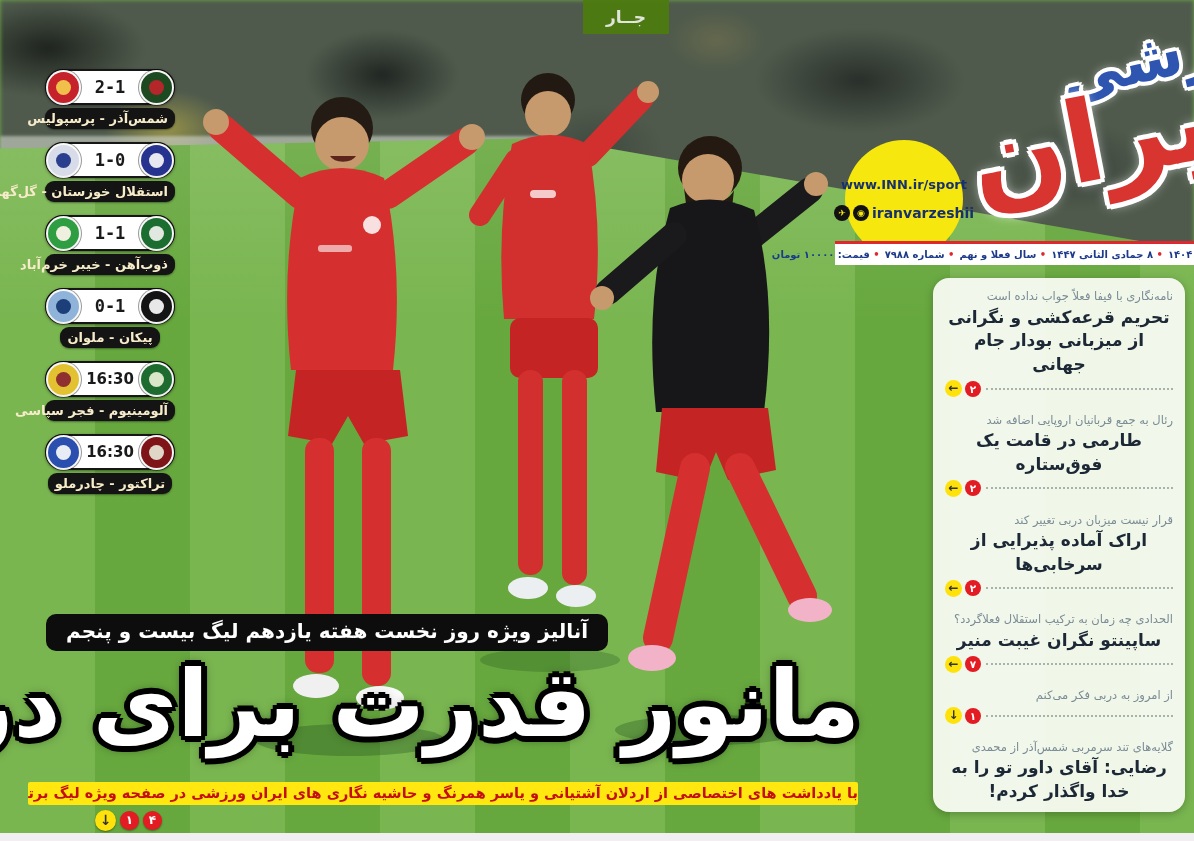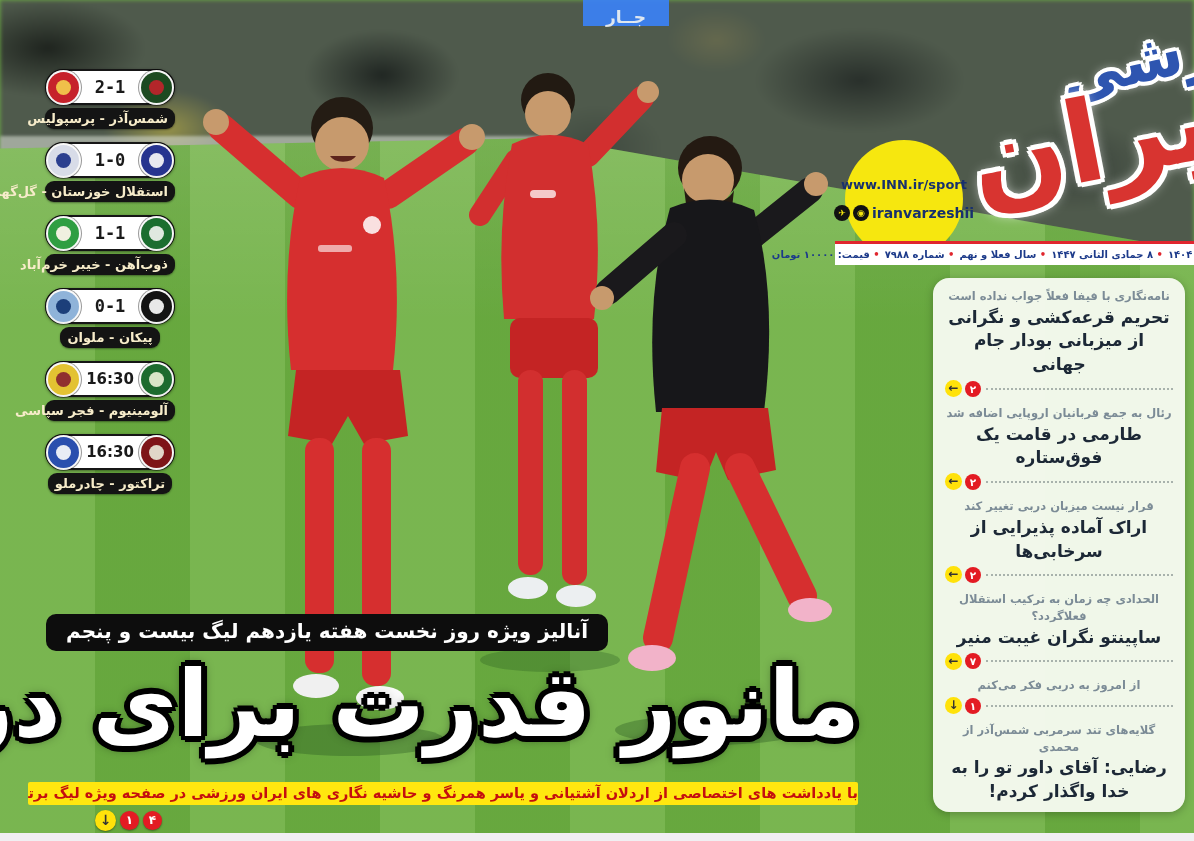--- a/index.html
+++ b/index.html
@@ -27,22 +27,22 @@
   .field{
     position:absolute;left:0;top:138px;width:1194px;height:703px;z-index:2;
     background-color:#6fb043;
     background-image:
       linear-gradient(180deg, rgba(255,255,255,.10), rgba(255,255,255,0) 26%),
       repeating-linear-gradient(90deg, rgba(255,255,255,.07) 0 95px, rgba(0,60,0,.07) 95px 190px);
     clip-path:polygon(0 1.5%, 46% 0, 100% 16%, 100% 100%, 0 100%);
   }
   .players{position:absolute;left:150px;top:40px;width:720px;height:780px;z-index:3;}
   .top-banner{
-    position:absolute;left:583px;top:0;width:86px;height:26px;z-index:3;
-    background:#3b82f6;color:rgba(255,255,255,.9);font-size:17px;font-weight:bold;
+    position:absolute;left:583px;top:0;width:86px;height:34px;z-index:3;
+    background:#4d7c0f;color:rgba(255,255,255,.9);font-size:17px;font-weight:bold;
     text-align:center;line-height:34px;opacity:.92;
   }
   
   .logo-sub{
     position:absolute;left:1058px;top:16px;z-index:6;
     font-size:62px;font-weight:bold;color:#2e55b0;transform:rotate(-13deg);
     text-shadow:-3px -3px 0 #fff,3px -3px 0 #fff,-3px 3px 0 #fff,3px 3px 0 #fff,
       -4px 0 0 #fff,4px 0 0 #fff,0 -4px 0 #fff,0 4px 0 #fff,0 0 12px #fff;
   }
   .logo-main{
@@ -91,21 +91,21 @@
   }
   
   .headlines{
     position:absolute;left:933px;top:278px;width:252px;height:534px;z-index:6;
     background:rgba(246,250,240,.96);border-radius:16px;
     box-shadow:0 2px 8px rgba(0,0,0,.25);
     display:flex;flex-direction:column;justify-content:space-between;
     padding:10px 12px 8px;overflow:hidden;
   }
   .hl{display:flex;flex-direction:column;}
-  .hl .kicker{color:#7b8b96;font-size:11.5px;font-weight:bold;text-align:center;line-height:1.45;}
+  .hl .kicker{color:#7b8b96;font-size:11.5px;font-weight:normal;text-align:right;line-height:1.45;}
   .hl .title{color:#1c2836;font-size:17px;font-weight:bold;text-align:center;line-height:1.4;margin-top:1px;}
   .sep{display:flex;align-items:center;gap:3px;margin-top:3px;direction:ltr;}
   .arrow-circle{display:inline-block;width:17px;height:17px;border-radius:50%;background:#ffe20a;
     color:#333;font-size:12px;line-height:17px;text-align:center;font-weight:bold;flex:0 0 auto;}
   .page-circle{display:inline-block;width:16px;height:16px;border-radius:50%;background:#e31b23;
     color:#fff;font-size:10.5px;line-height:16px;text-align:center;font-weight:bold;flex:0 0 auto;}
   .dots{flex:1;border-top:2px dotted #a8b2ac;height:0;margin-left:2px;}
   
   .story-kicker{
     position:absolute;left:46px;top:614px;z-index:7;background:#0d0d0d;color:#fff;

